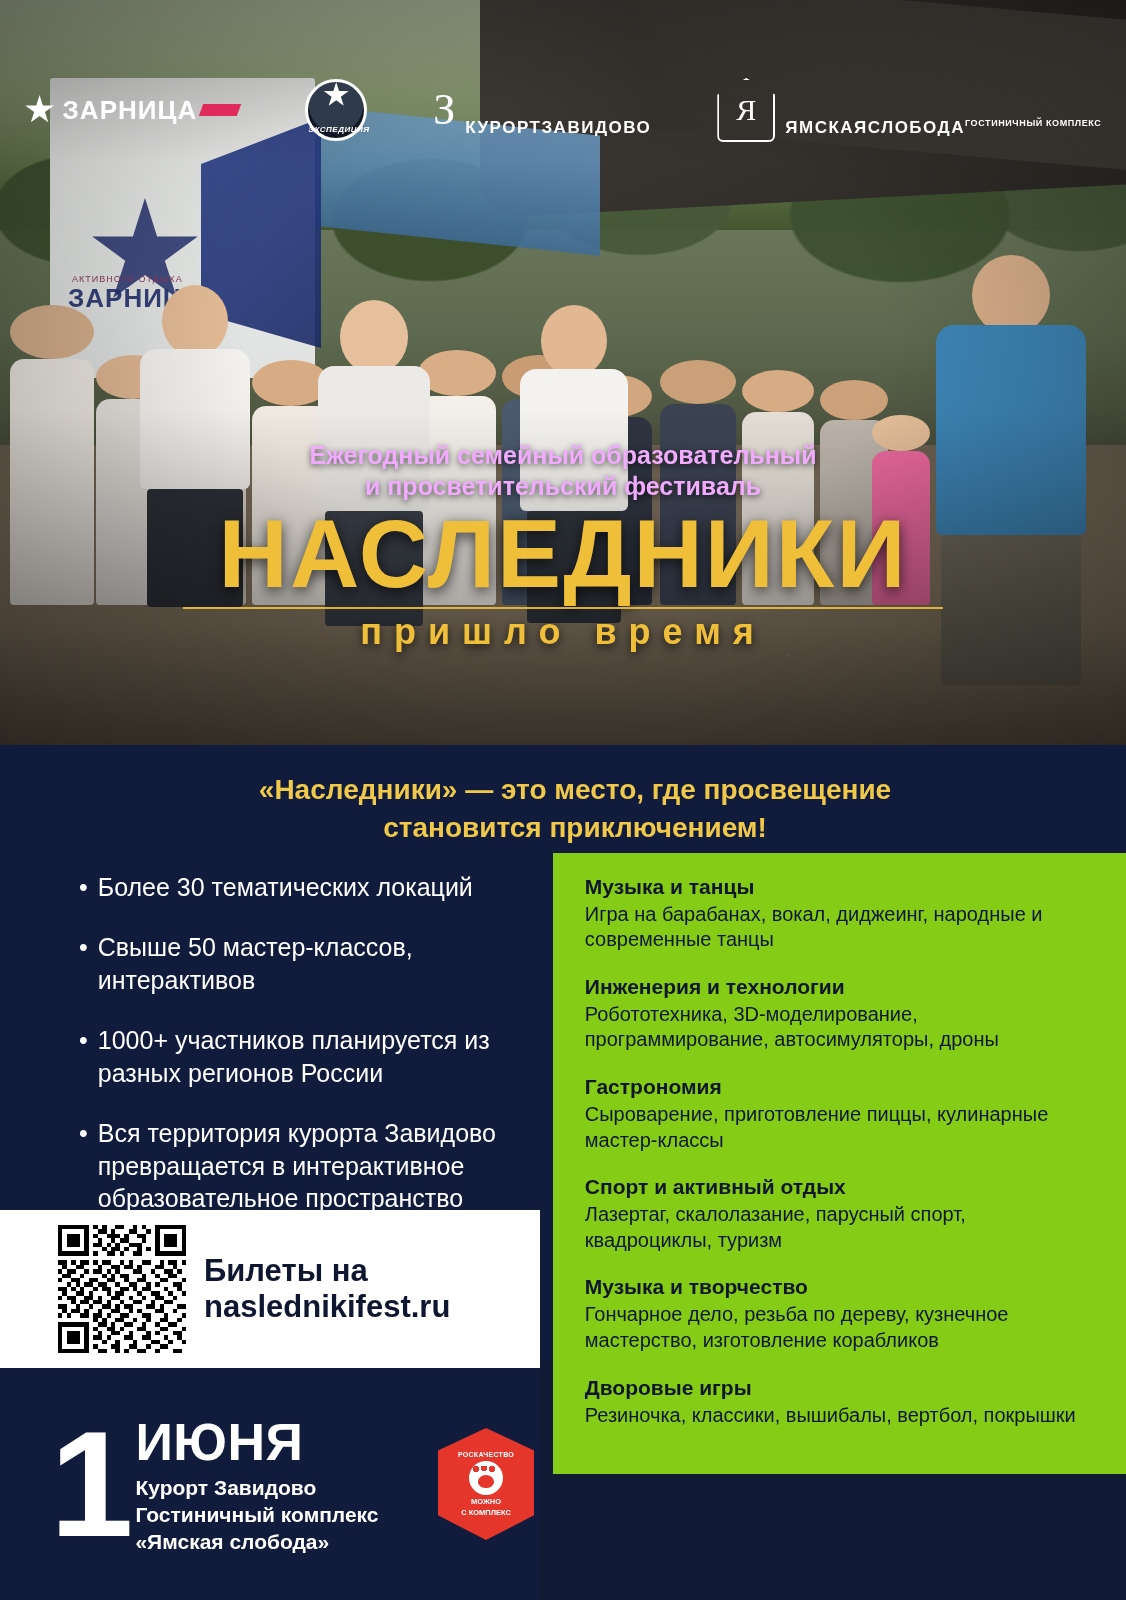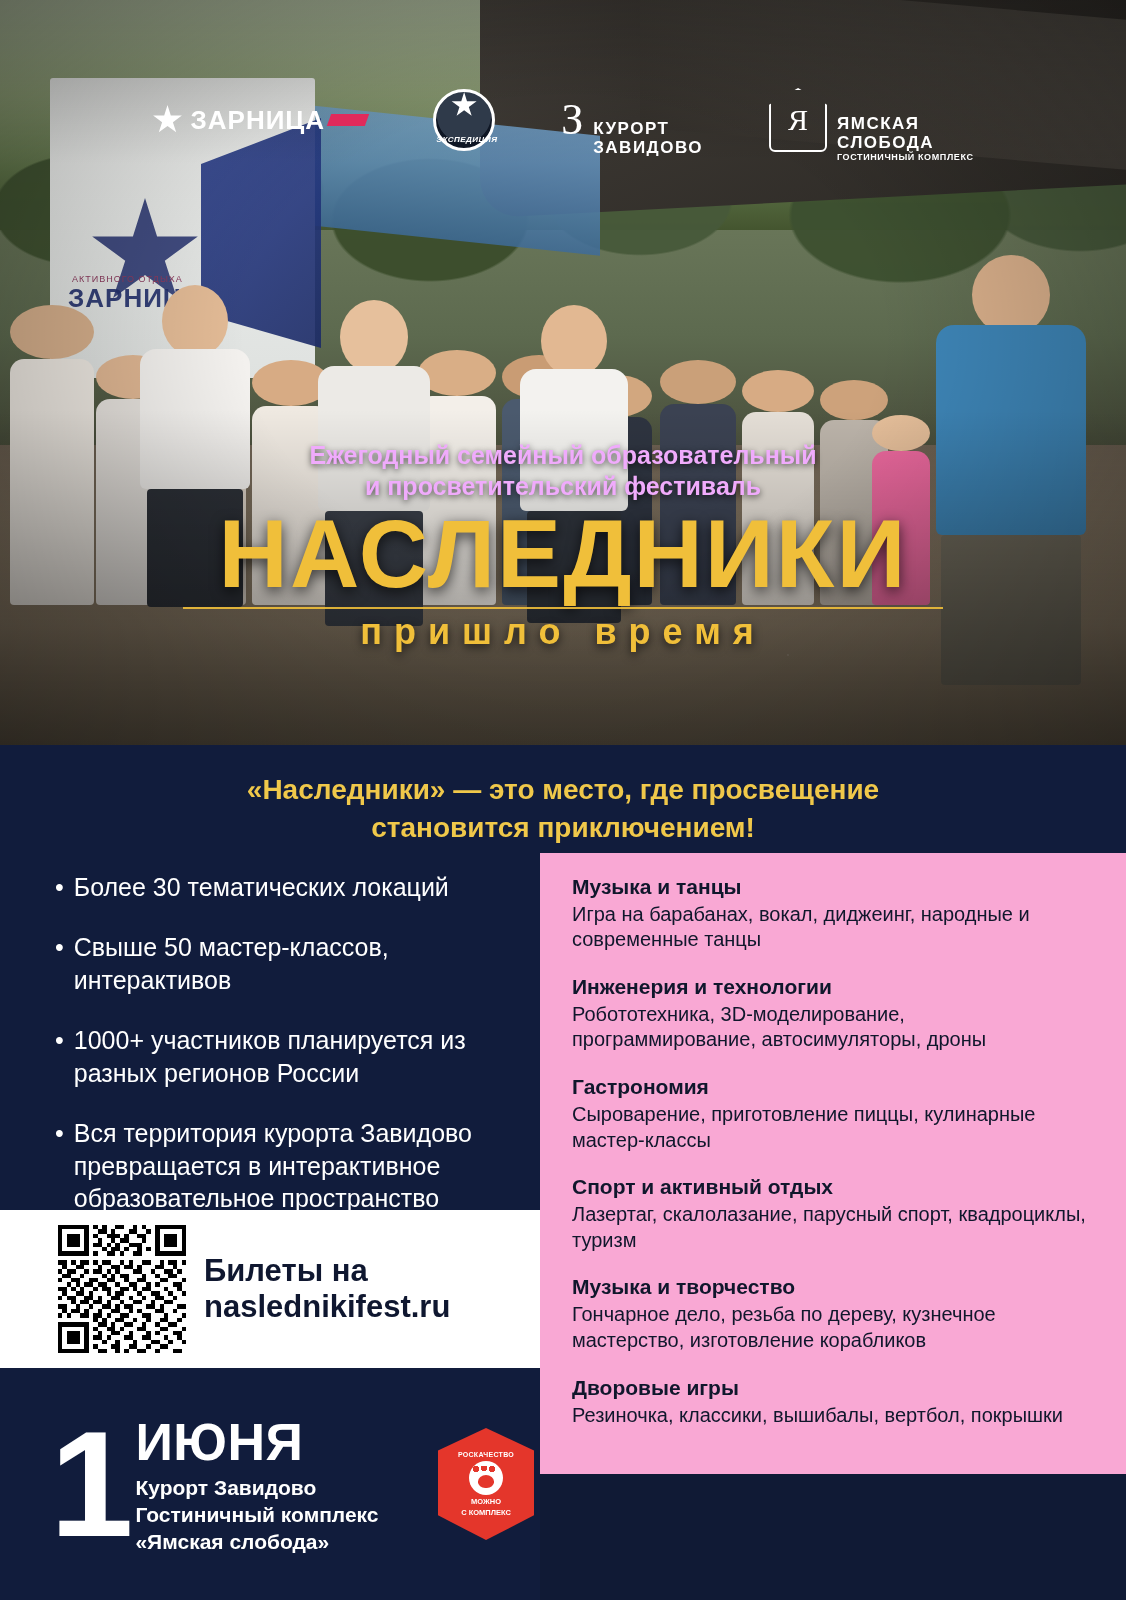--- a/index.html
+++ b/index.html
@@ -129,21 +129,21 @@
     background: radial-gradient(circle at 50% 42%, #2f3a4a 0 62%, #0f1624 64%);
     border: 3px solid #fff; position: relative;
     display:flex; align-items:flex-start; justify-content:center;font-style:italic;
   }
   .exp-circle .st {
     width: 26px; height: 26px; background: #fff;
     clip-path: polygon(50% 0%, 61% 35%, 98% 35%, 68% 57%, 79% 91%, 50% 70%, 21% 91%, 32% 57%, 2% 35%, 39% 35%);
   }
   .exp-label { position: absolute; bottom: 4px; left: 0; width: 100%; text-align:center; font-size: 8px; font-weight: 700; letter-spacing: .5px;}
   .z-mark { font-size: 44px; font-weight: 300; font-family: "Liberation Serif", serif; line-height: 1; }
-  .logo-lines { display:flex; flex-direction: column; line-height: 1.12; margin-top: 36px; }
+  .logo-lines { display:flex; flex-direction: row; line-height: 1.12; margin-top: 36px; }
   .logo-lines .l1 { font-size: 17px; font-weight: 800; letter-spacing: 1.5px; }
   .logo-lines .l2 { font-size: 17px; font-weight: 800; letter-spacing: 1.5px; }
   .logo-lines .l3 { font-size: 9px; font-weight: 700; letter-spacing: .6px; }
   .house-mark {
     width: 58px; height: 64px; border: 2.5px solid #fff;
     border-radius: 8px 8px 6px 6px;
     clip-path: polygon(50% 0%, 100% 26%, 100% 100%, 0 100%, 0 26%);
     display:flex; align-items:center; justify-content:center;
   }
   .house-mark span { font-family: "Liberation Serif", serif; font-size: 30px; font-weight: 300; }
@@ -164,34 +164,35 @@
   .rule { width: 760px; height: 2px; background: #f0bf3a; margin: 6px auto 2px; opacity: .9; }
   .subtitle {
     color: #f0bf3a; font-size: 36px; font-weight: 700; letter-spacing: 12px;
     text-shadow: 0 3px 10px rgba(0,0,0,.7);
   }
 
   
   .body-dark {
     position: absolute; top: 745px; left: 0; width: 1126px; height: 615px;
     background: #111c3c;
+    padding-left: 24px;
   }
   .tagline {
     text-align: center; color: #f0c84a; font-size: 28px; font-weight: 800;
     line-height: 1.35; padding: 26px 60px 6px;
   }
   .columns { display: flex; }
   .left-col { width: 540px; padding: 18px 28px 20px 55px; }
   .bullet {
     display: flex; gap: 10px; color: #fff; font-size: 25px; line-height: 1.3;
     margin-bottom: 28px;
   }
   .bullet .dot { flex: none; }
   .right-col {
-    width: 586px; background: #f9a8d4; color: #10172c;
+    width: 586px; background: #84cc16; color: #10172c;
     padding: 22px 34px 24px 32px; min-height: 600px;
   }
   .cat { margin-bottom: 22px; }
   .cat h3 { font-size: 21px; font-weight: 800; margin-bottom: 3px; }
   .cat p { font-size: 20px; line-height: 1.28; }
 
   
   .tickets {
     position: absolute; left: 0; top: 1210px; width: 540px; height: 158px;
     background: #fff; display: flex; align-items: center; gap: 18px; padding-left: 58px;

